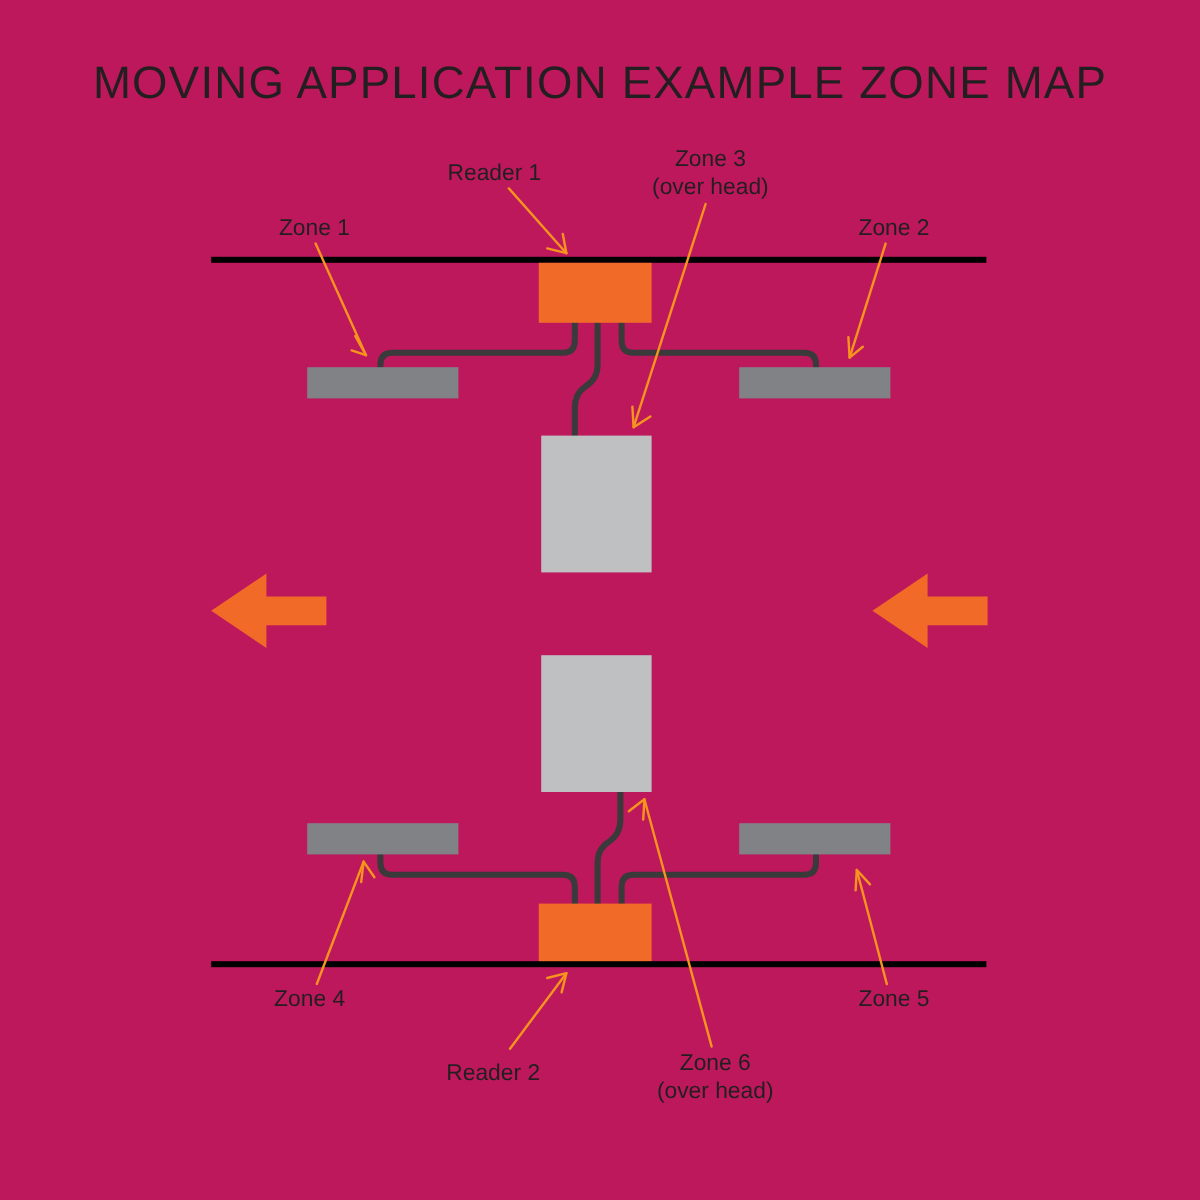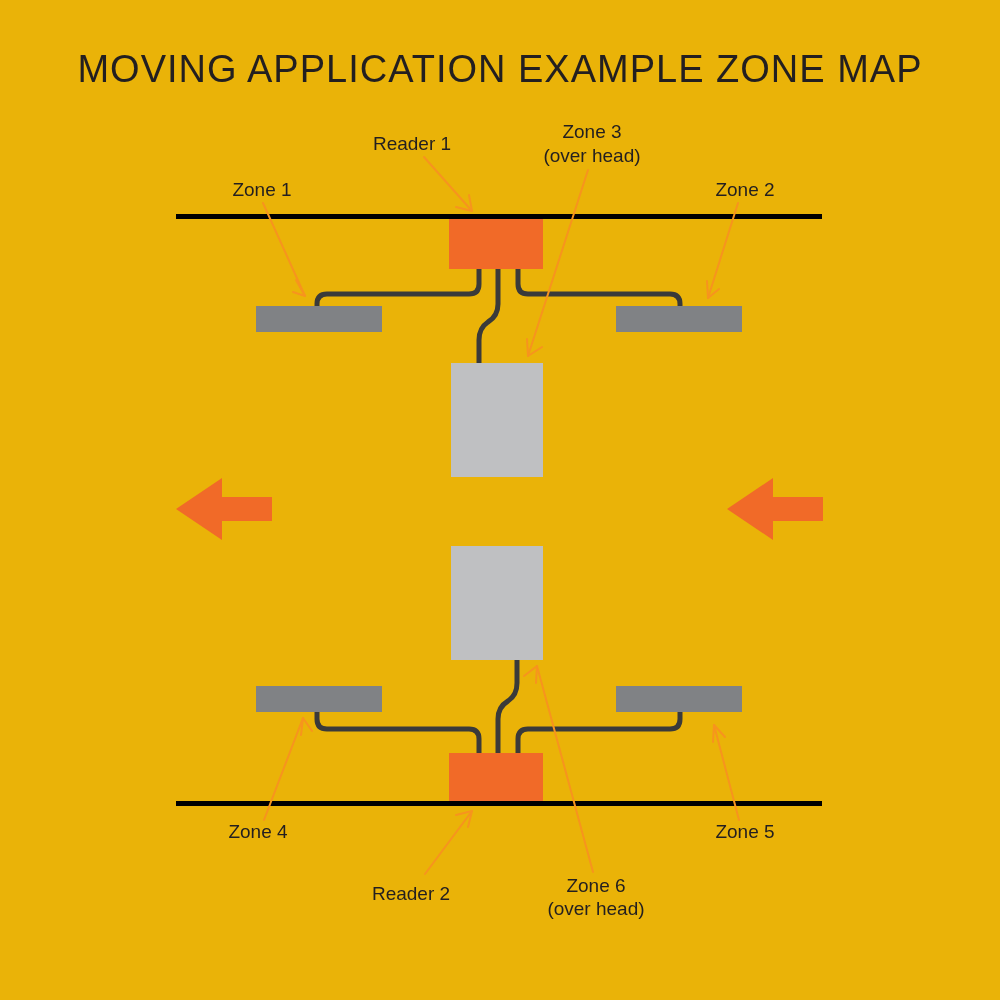--- a/index.html
+++ b/index.html
@@ -10,21 +10,21 @@
   body {
     width: 1000px;
     height: 1000px;
     font-family: "Liberation Sans", sans-serif;
     overflow: hidden;
   }
   #stage {
     position: relative;
     width: 1000px;
     height: 1000px;
-    background: #eab308;
+    background: #be185d;
     text-decoration: underline;
   }
   #diagram {
     position: absolute;
     top: 0;
     left: 0;
     width: 1000px;
     height: 1000px;
     display: block;
   }

